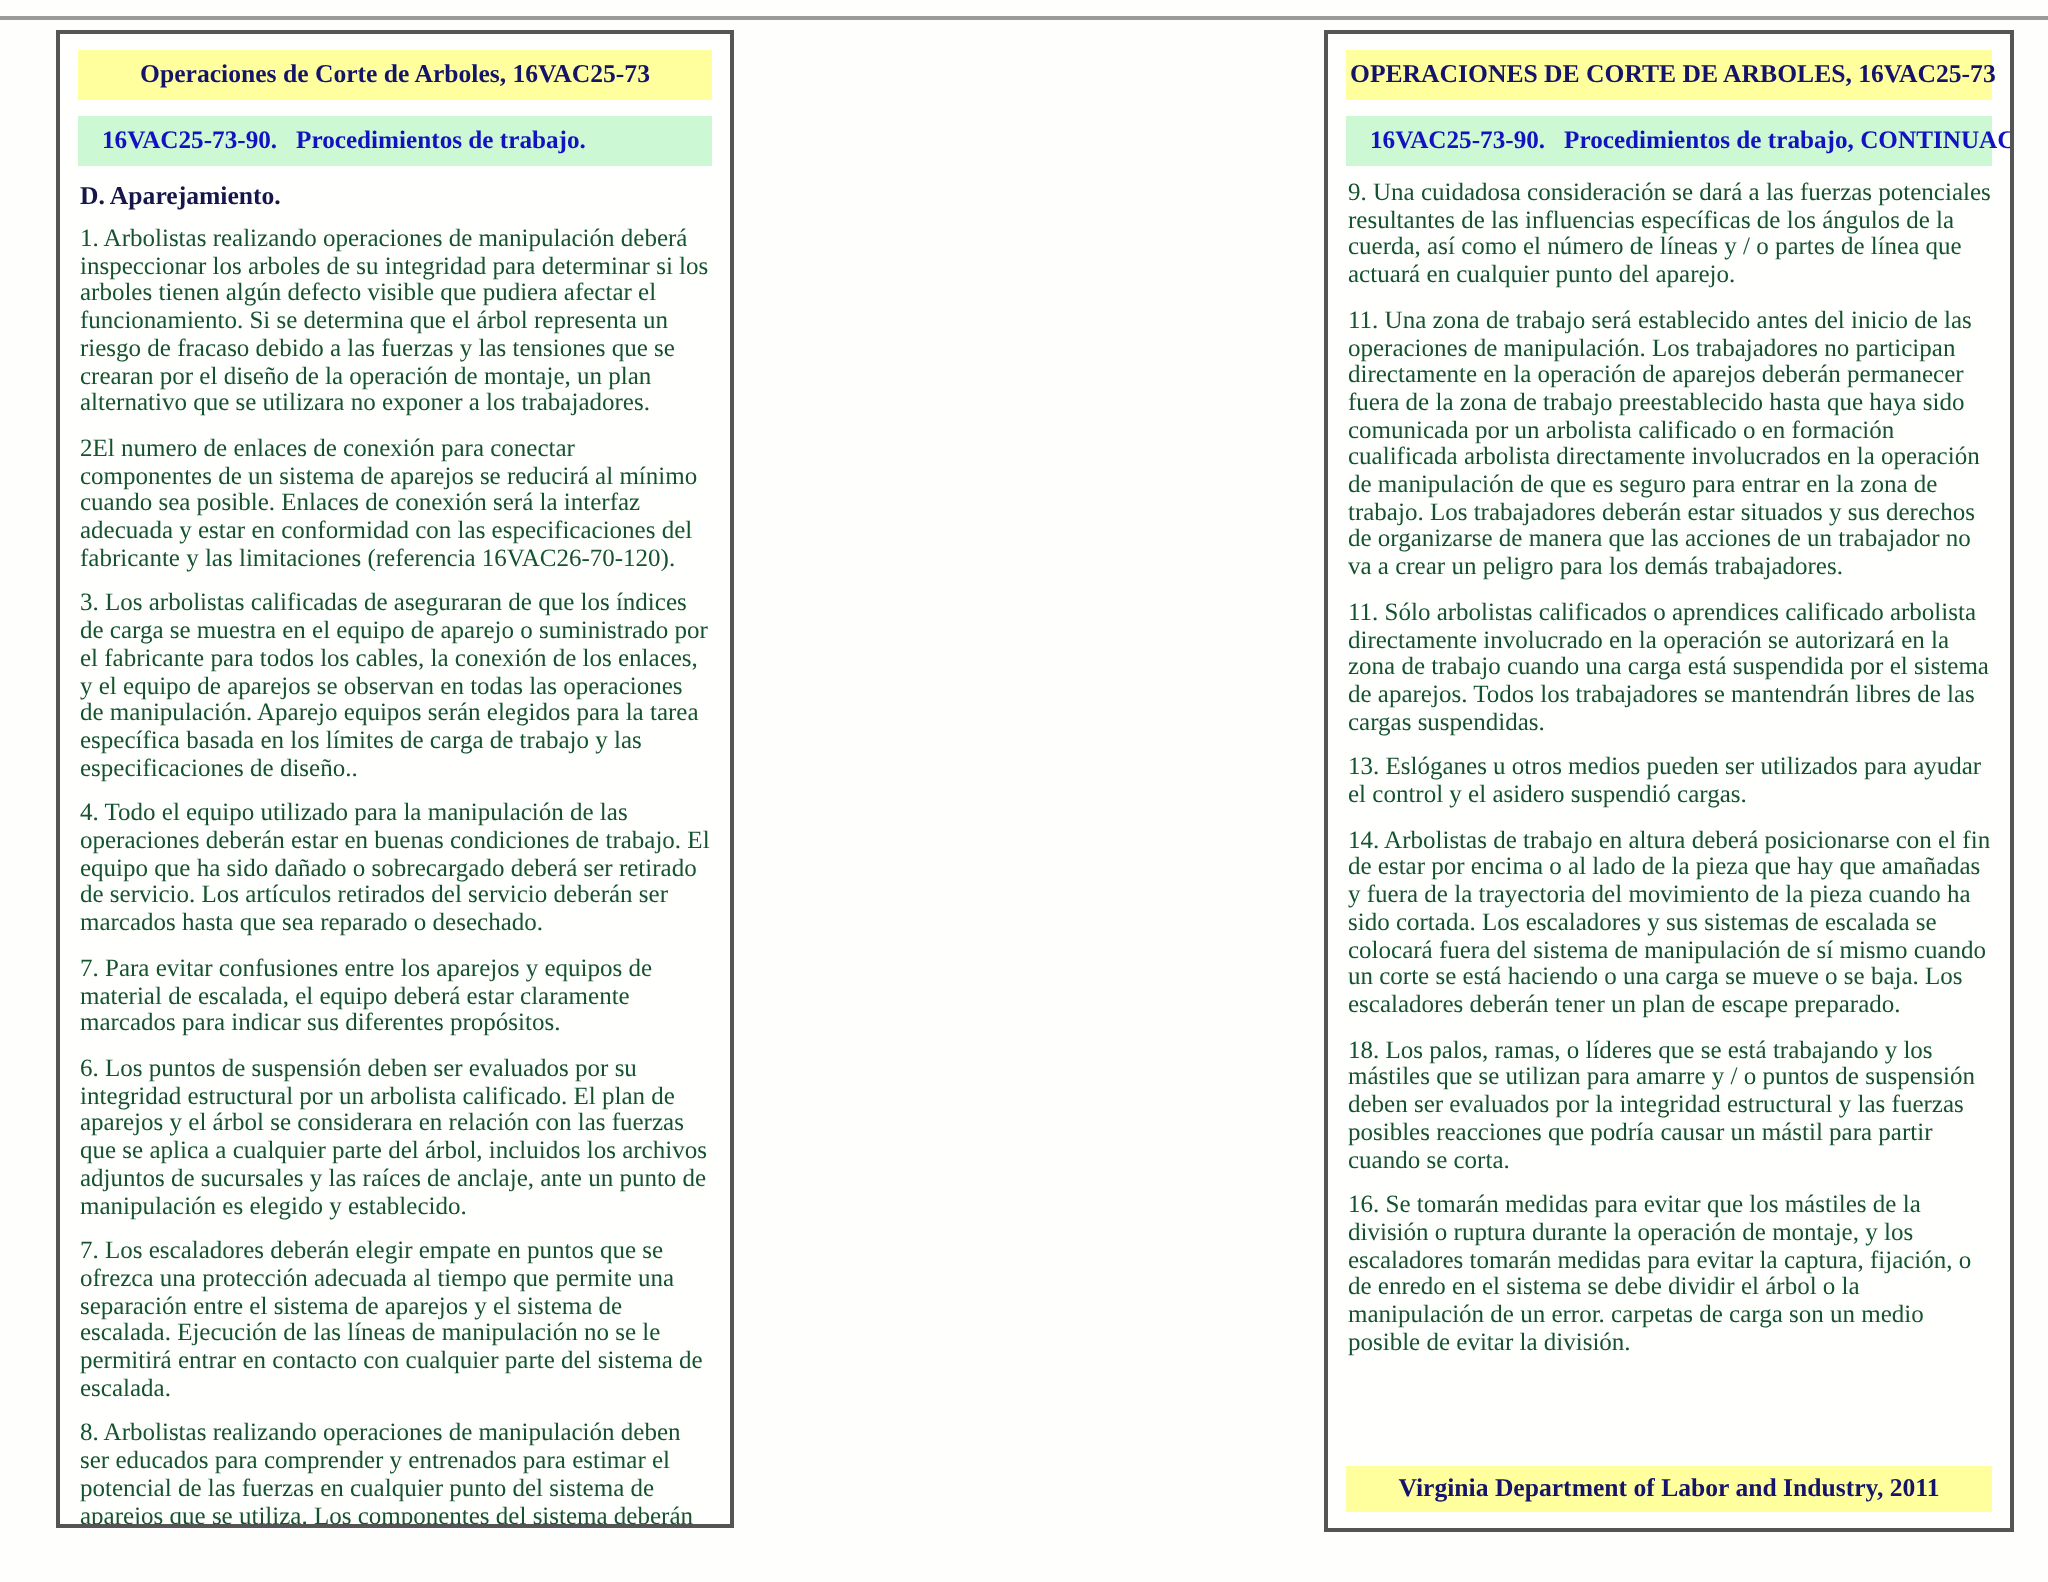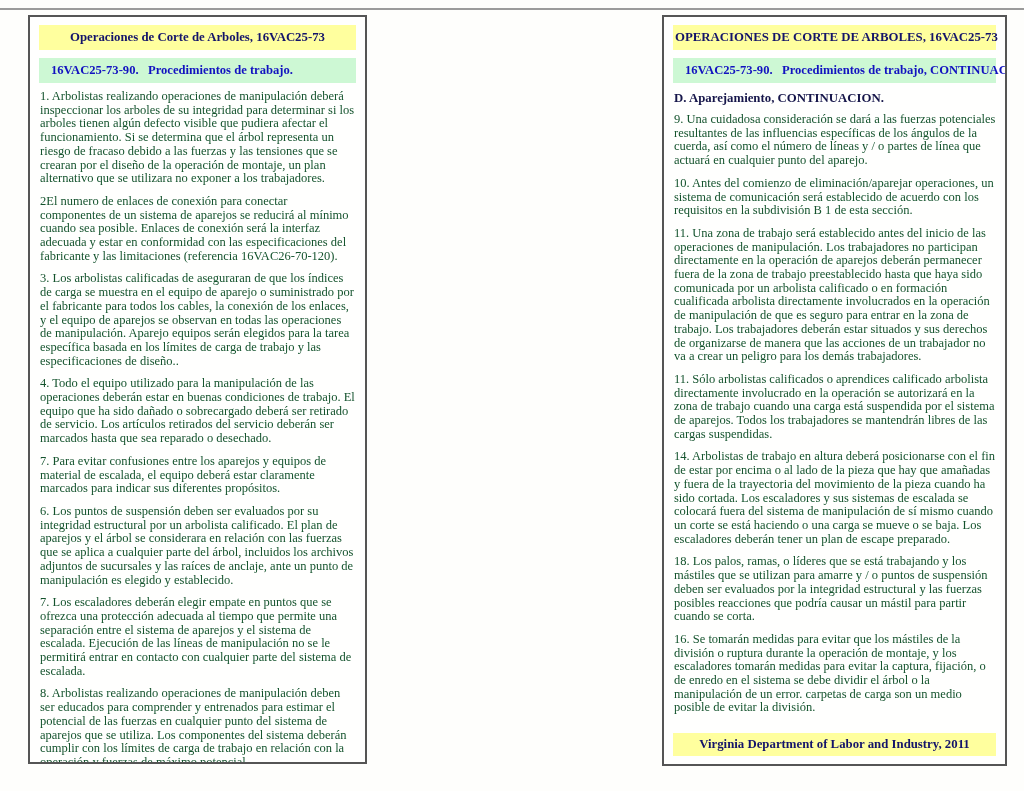--- a/index.html
+++ b/index.html
@@ -76,42 +76,42 @@
   }
 </style>
 </head>
 <body>
 
 <div class="scan-top-line"></div>
 
 <div class="panel left">
   <div class="title-bar">Operaciones de Corte de Arboles, 16VAC25-73</div>
   <div class="section-bar">16VAC25-73-90.&nbsp;&nbsp; Procedimientos de trabajo.</div>
+  <div class="subheading">D. Aparejamiento.</div>
   <div class="body-text">
     <p>1. Arbolistas realizando operaciones de manipulación deberá inspeccionar los arboles de su integridad para determinar si los arboles tienen algún defecto visible que pudiera afectar el funcionamiento. Si se determina que el árbol representa un riesgo de fracaso debido a las fuerzas y las tensiones que se crearan por el diseño de la operación de montaje, un plan alternativo que se utilizara no exponer a los trabajadores.</p>
     <p>2El numero de enlaces de conexión para conectar componentes de un sistema de aparejos se reducirá al mínimo cuando sea posible. Enlaces de conexión será la interfaz adecuada y estar en conformidad con las especificaciones del fabricante y las limitaciones (referencia 16VAC26-70-120).</p>
     <p>3. Los arbolistas calificadas de aseguraran de que los índices de carga se muestra en el equipo de aparejo o suministrado por el fabricante para todos los cables, la conexión de los enlaces, y el equipo de aparejos se observan en todas las operaciones de manipulación. Aparejo equipos serán elegidos para la tarea específica basada en los límites de carga de trabajo y las especificaciones de diseño..</p>
     <p>4. Todo el equipo utilizado para la manipulación de las operaciones deberán estar en buenas condiciones de trabajo. El equipo que ha sido dañado o sobrecargado deberá ser retirado de servicio. Los artículos retirados del servicio deberán ser marcados hasta que sea reparado o desechado.</p>
     <p>7. Para evitar confusiones entre los aparejos y equipos de material de escalada, el equipo deberá estar claramente marcados para indicar sus diferentes propósitos.</p>
     <p>6. Los puntos de suspensión deben ser evaluados por su integridad estructural por un arbolista calificado. El plan de aparejos y el árbol se considerara en relación con las fuerzas que se aplica a cualquier parte del árbol, incluidos los archivos adjuntos de sucursales y las raíces de anclaje, ante un punto de manipulación es elegido y establecido.</p>
     <p>7. Los escaladores deberán elegir empate en puntos que se ofrezca una protección adecuada al tiempo que permite una separación entre el sistema de aparejos y el sistema de escalada. Ejecución de las líneas de manipulación no se le permitirá entrar en contacto con cualquier parte del sistema de escalada.</p>
     <p>8. Arbolistas realizando operaciones de manipulación deben ser educados para comprender y entrenados para estimar el potencial de las fuerzas en cualquier punto del sistema de aparejos que se utiliza. Los componentes del sistema deberán cumplir con los límites de carga de trabajo en relación con la operación y fuerzas de máximo potencial.</p>
   </div>
 
 </div>
 
 <div class="panel right">
   <div class="title-bar">OPERACIONES DE CORTE DE ARBOLES, 16VAC25-73</div>
   <div class="section-bar">16VAC25-73-90.&nbsp;&nbsp; Procedimientos de trabajo, CONTINUACION.</div>
-  <div class="subheading">D. Aparejamiento, CONTINUACION.</div>
   <div class="body-text">
     <p>9. Una cuidadosa consideración se dará a las fuerzas potenciales resultantes de las influencias específicas de los ángulos de la cuerda, así como el número de líneas y / o partes de línea que actuará en cualquier punto del aparejo.</p>
-    <p>10. Antes del comienzo de eliminación/aparejar operaciones, un sistema de comunicación será establecido de acuerdo con los requisitos en la subdivisión B 1 de esta sección.</p>
     <p>11. Una zona de trabajo será establecido antes del inicio de las operaciones de manipulación. Los trabajadores no participan directamente en la operación de aparejos deberán permanecer fuera de la zona de trabajo preestablecido hasta que haya sido comunicada por un arbolista calificado o en formación cualificada arbolista directamente involucrados en la operación de manipulación de que es seguro para entrar en la zona de trabajo. Los trabajadores deberán estar situados y sus derechos de organizarse de manera que las acciones de un trabajador no va a crear un peligro para los demás trabajadores.</p>
     <p>11. Sólo arbolistas calificados o aprendices calificado arbolista directamente involucrado en la operación se autorizará en la zona de trabajo cuando una carga está suspendida por el sistema de aparejos. Todos los trabajadores se mantendrán libres de las cargas suspendidas.</p>
+    <p>13. Eslóganes u otros medios pueden ser utilizados para ayudar el control y el asidero suspendió cargas.</p>
     <p>14. Arbolistas de trabajo en altura deberá posicionarse con el fin de estar por encima o al lado de la pieza que hay que amañadas y fuera de la trayectoria del movimiento de la pieza cuando ha sido cortada. Los escaladores y sus sistemas de escalada se colocará fuera del sistema de manipulación de sí mismo cuando un corte se está haciendo o una carga se mueve o se baja. Los escaladores deberán tener un plan de escape preparado.</p>
     <p>18. Los palos, ramas, o líderes que se está trabajando y los mástiles que se utilizan para amarre y / o puntos de suspensión deben ser evaluados por la integridad estructural y las fuerzas posibles reacciones que podría causar un mástil para partir cuando se corta.</p>
     <p>16. Se tomarán medidas para evitar que los mástiles de la división o ruptura durante la operación de montaje, y los escaladores tomarán medidas para evitar la captura, fijación, o de enredo en el sistema se debe dividir el árbol o la manipulación de un error. carpetas de carga son un medio posible de evitar la división.</p>
   </div>
   <div class="footer-bar">
     <span>Virginia Department of Labor and Industry, 2011</span>
     
   </div>
 </div>
 

